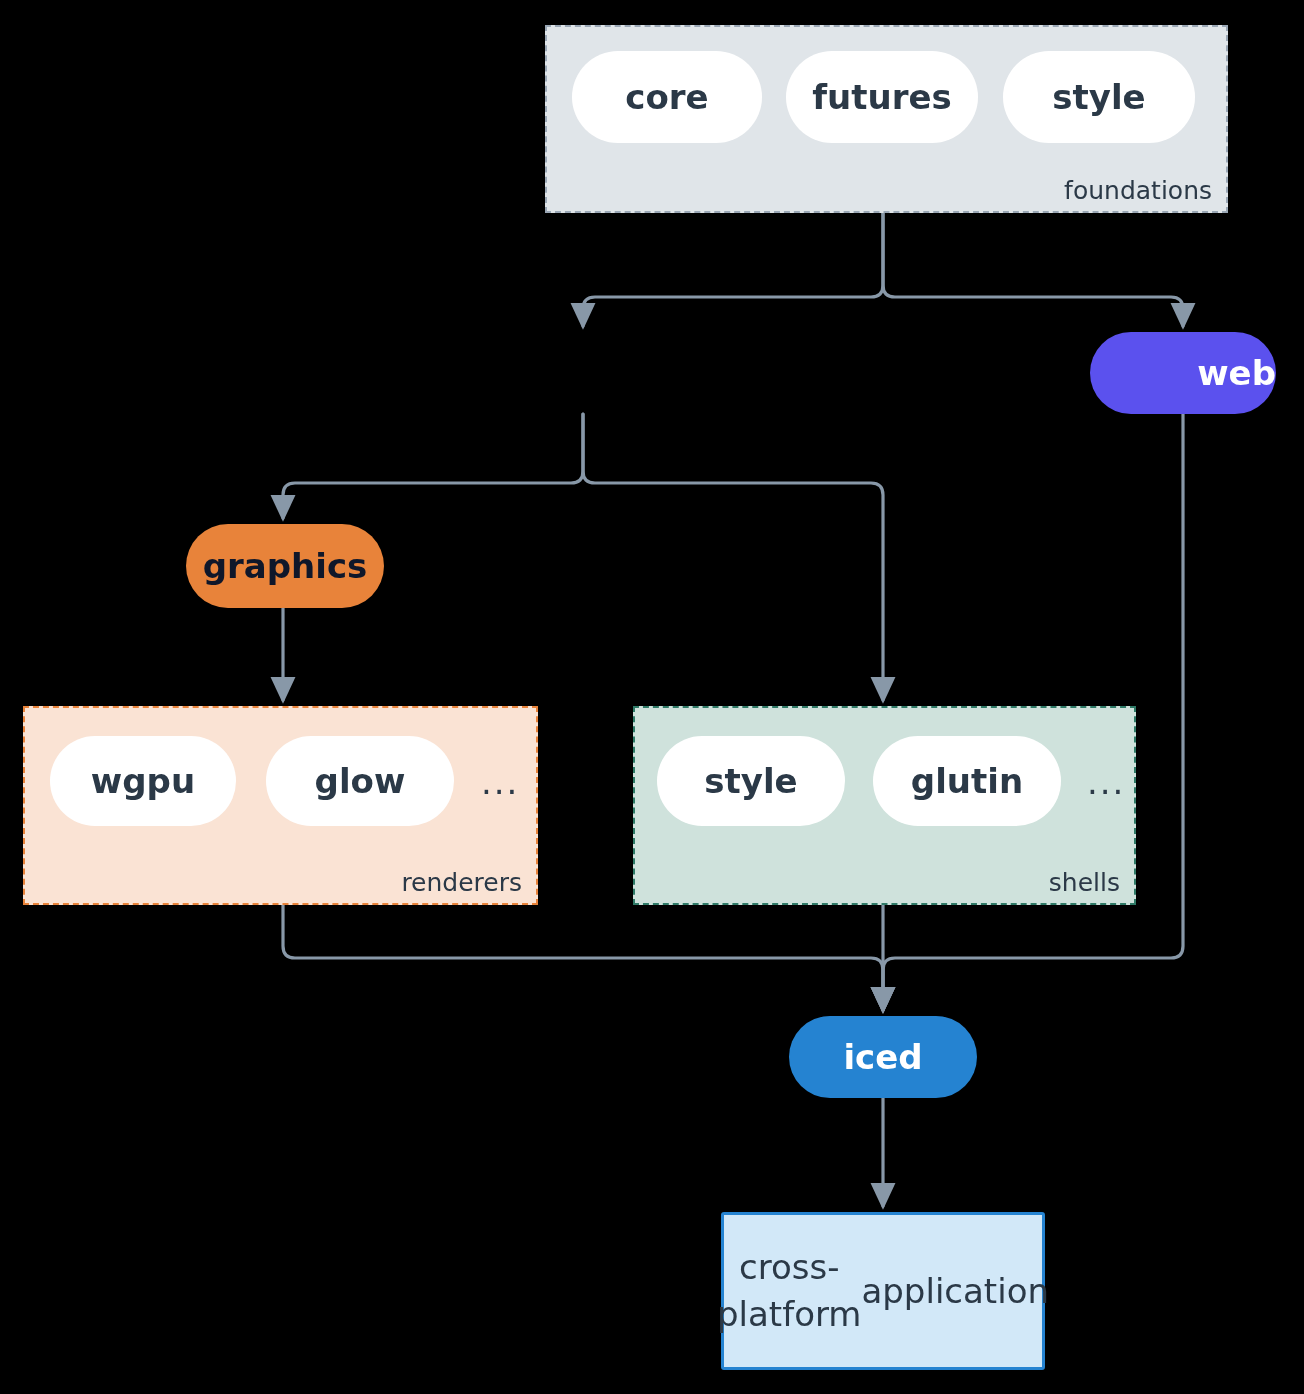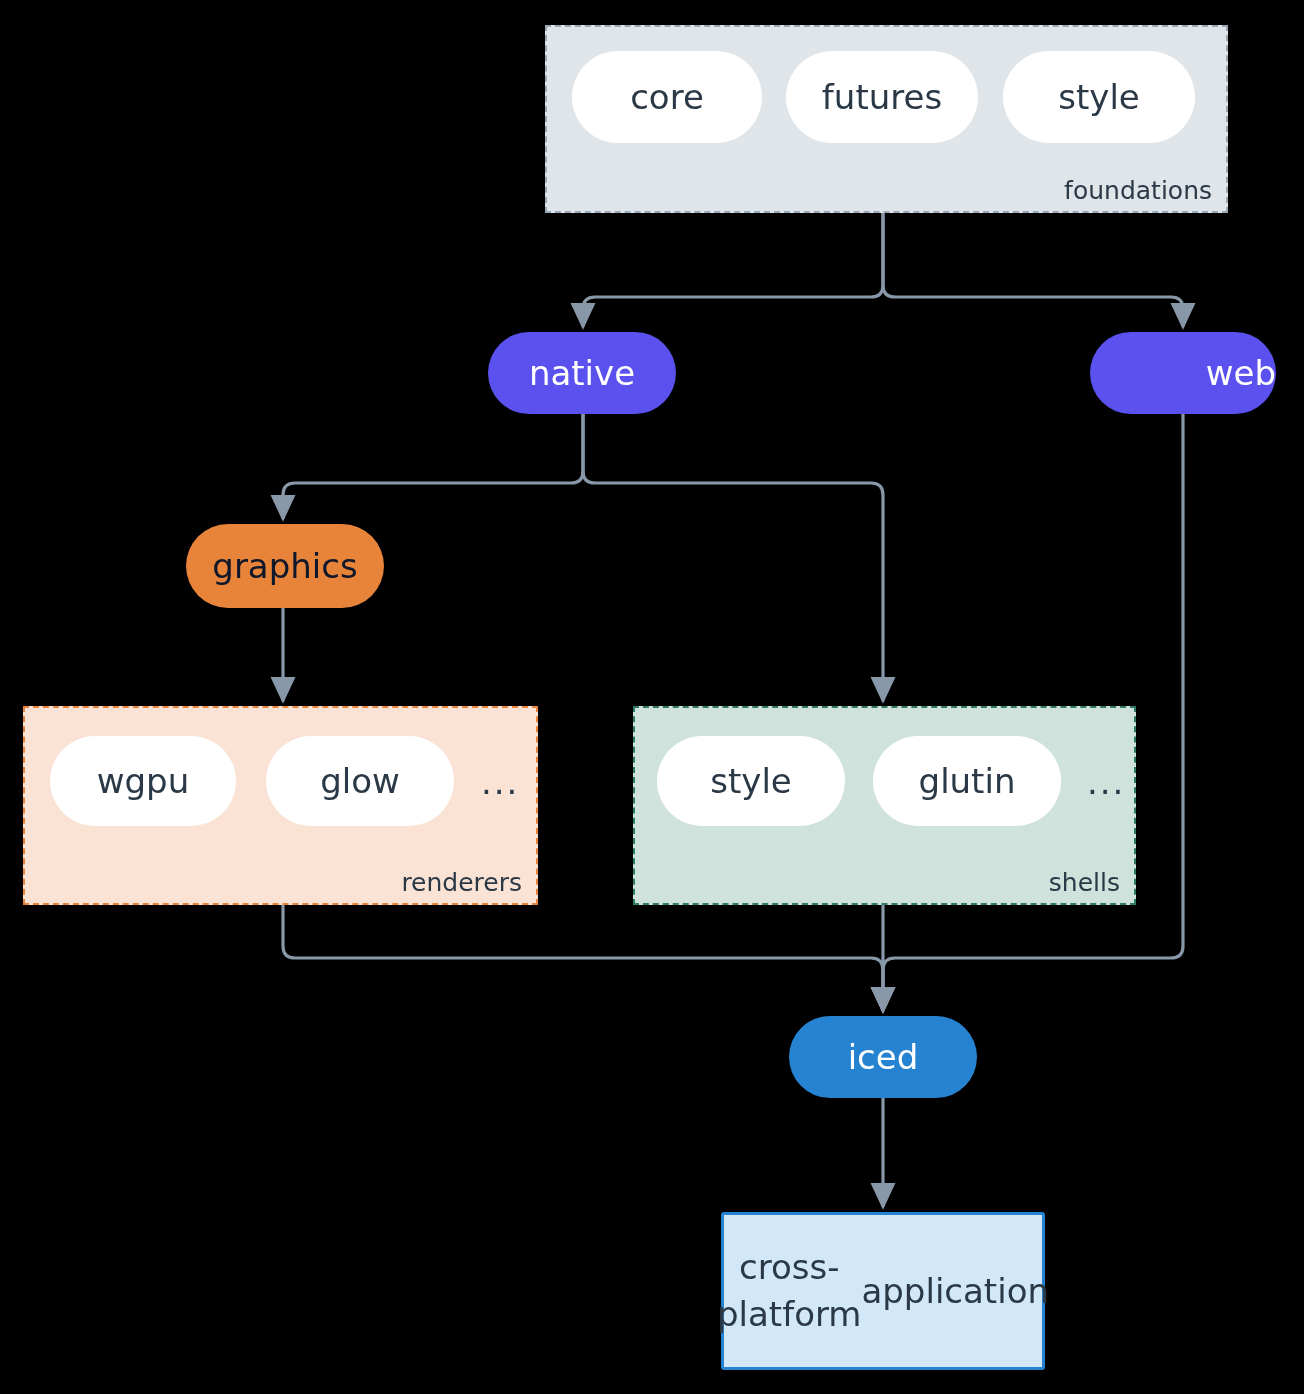--- a/index.html
+++ b/index.html
@@ -68,20 +68,21 @@
   .pill {
     position: absolute;
     box-sizing: border-box;
     display: flex;
     align-items: center;
     justify-content: center;
     border-radius: 999px;
     font-size: 34px;
     line-height: 1;
     white-space: nowrap;
+    font-weight: bold;
   }
   .pill.white {
     background: #ffffff;
     color: #2b3947;
   }
   .pill.purple {
     background: #5b51ee;
     color: #ffffff;
   }
   .pill.orange {
@@ -185,23 +186,20 @@
   <div id="node-core" class="pill white">
     <span>core</span>
   </div>
   <div id="node-futures" class="pill white">
     <span>futures</span>
   </div>
   <div id="node-style" class="pill white">
     <span>style</span>
   </div>
 
-  <div id="node-native" class="pill purple">
-    <span>native</span>
-  </div>
   <div id="node-web" class="pill purple">
     <span>web</span>
   </div>
   <div id="node-graphics" class="pill orange">
     <span>graphics</span>
   </div>
 
   <div id="cluster-renderers" class="cluster">
     <span class="cluster-label">renderers</span>
   </div>

